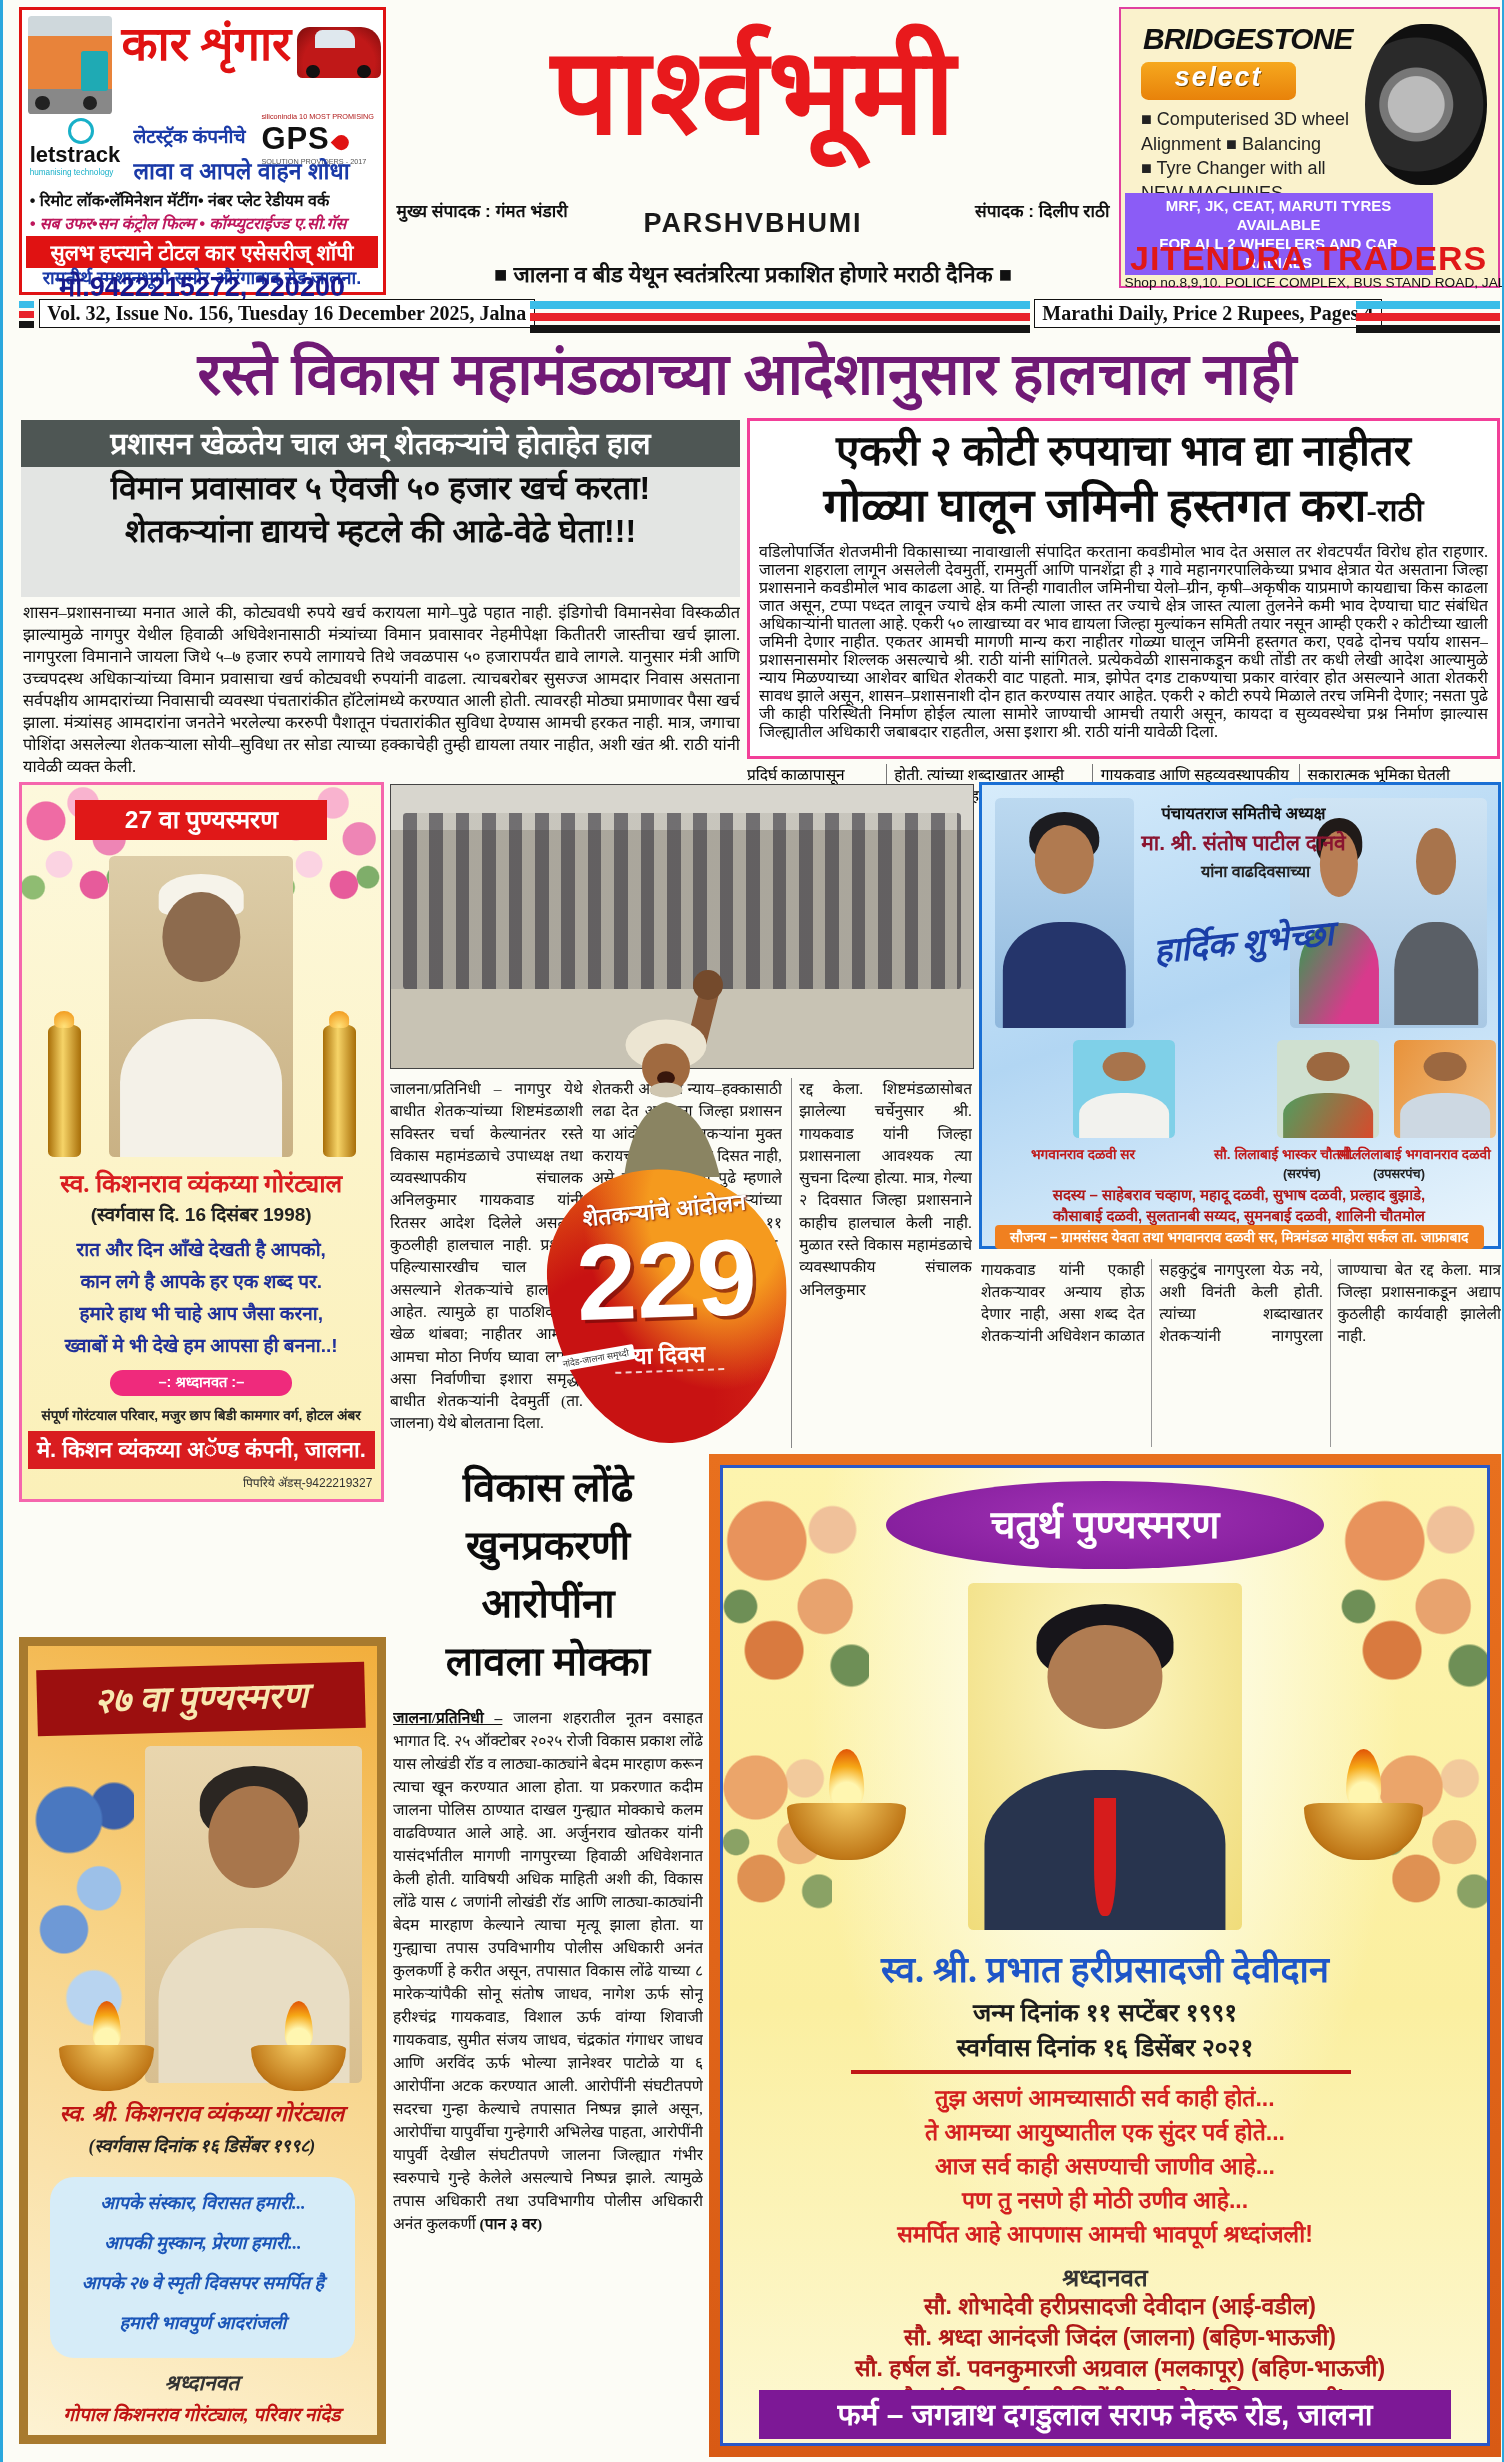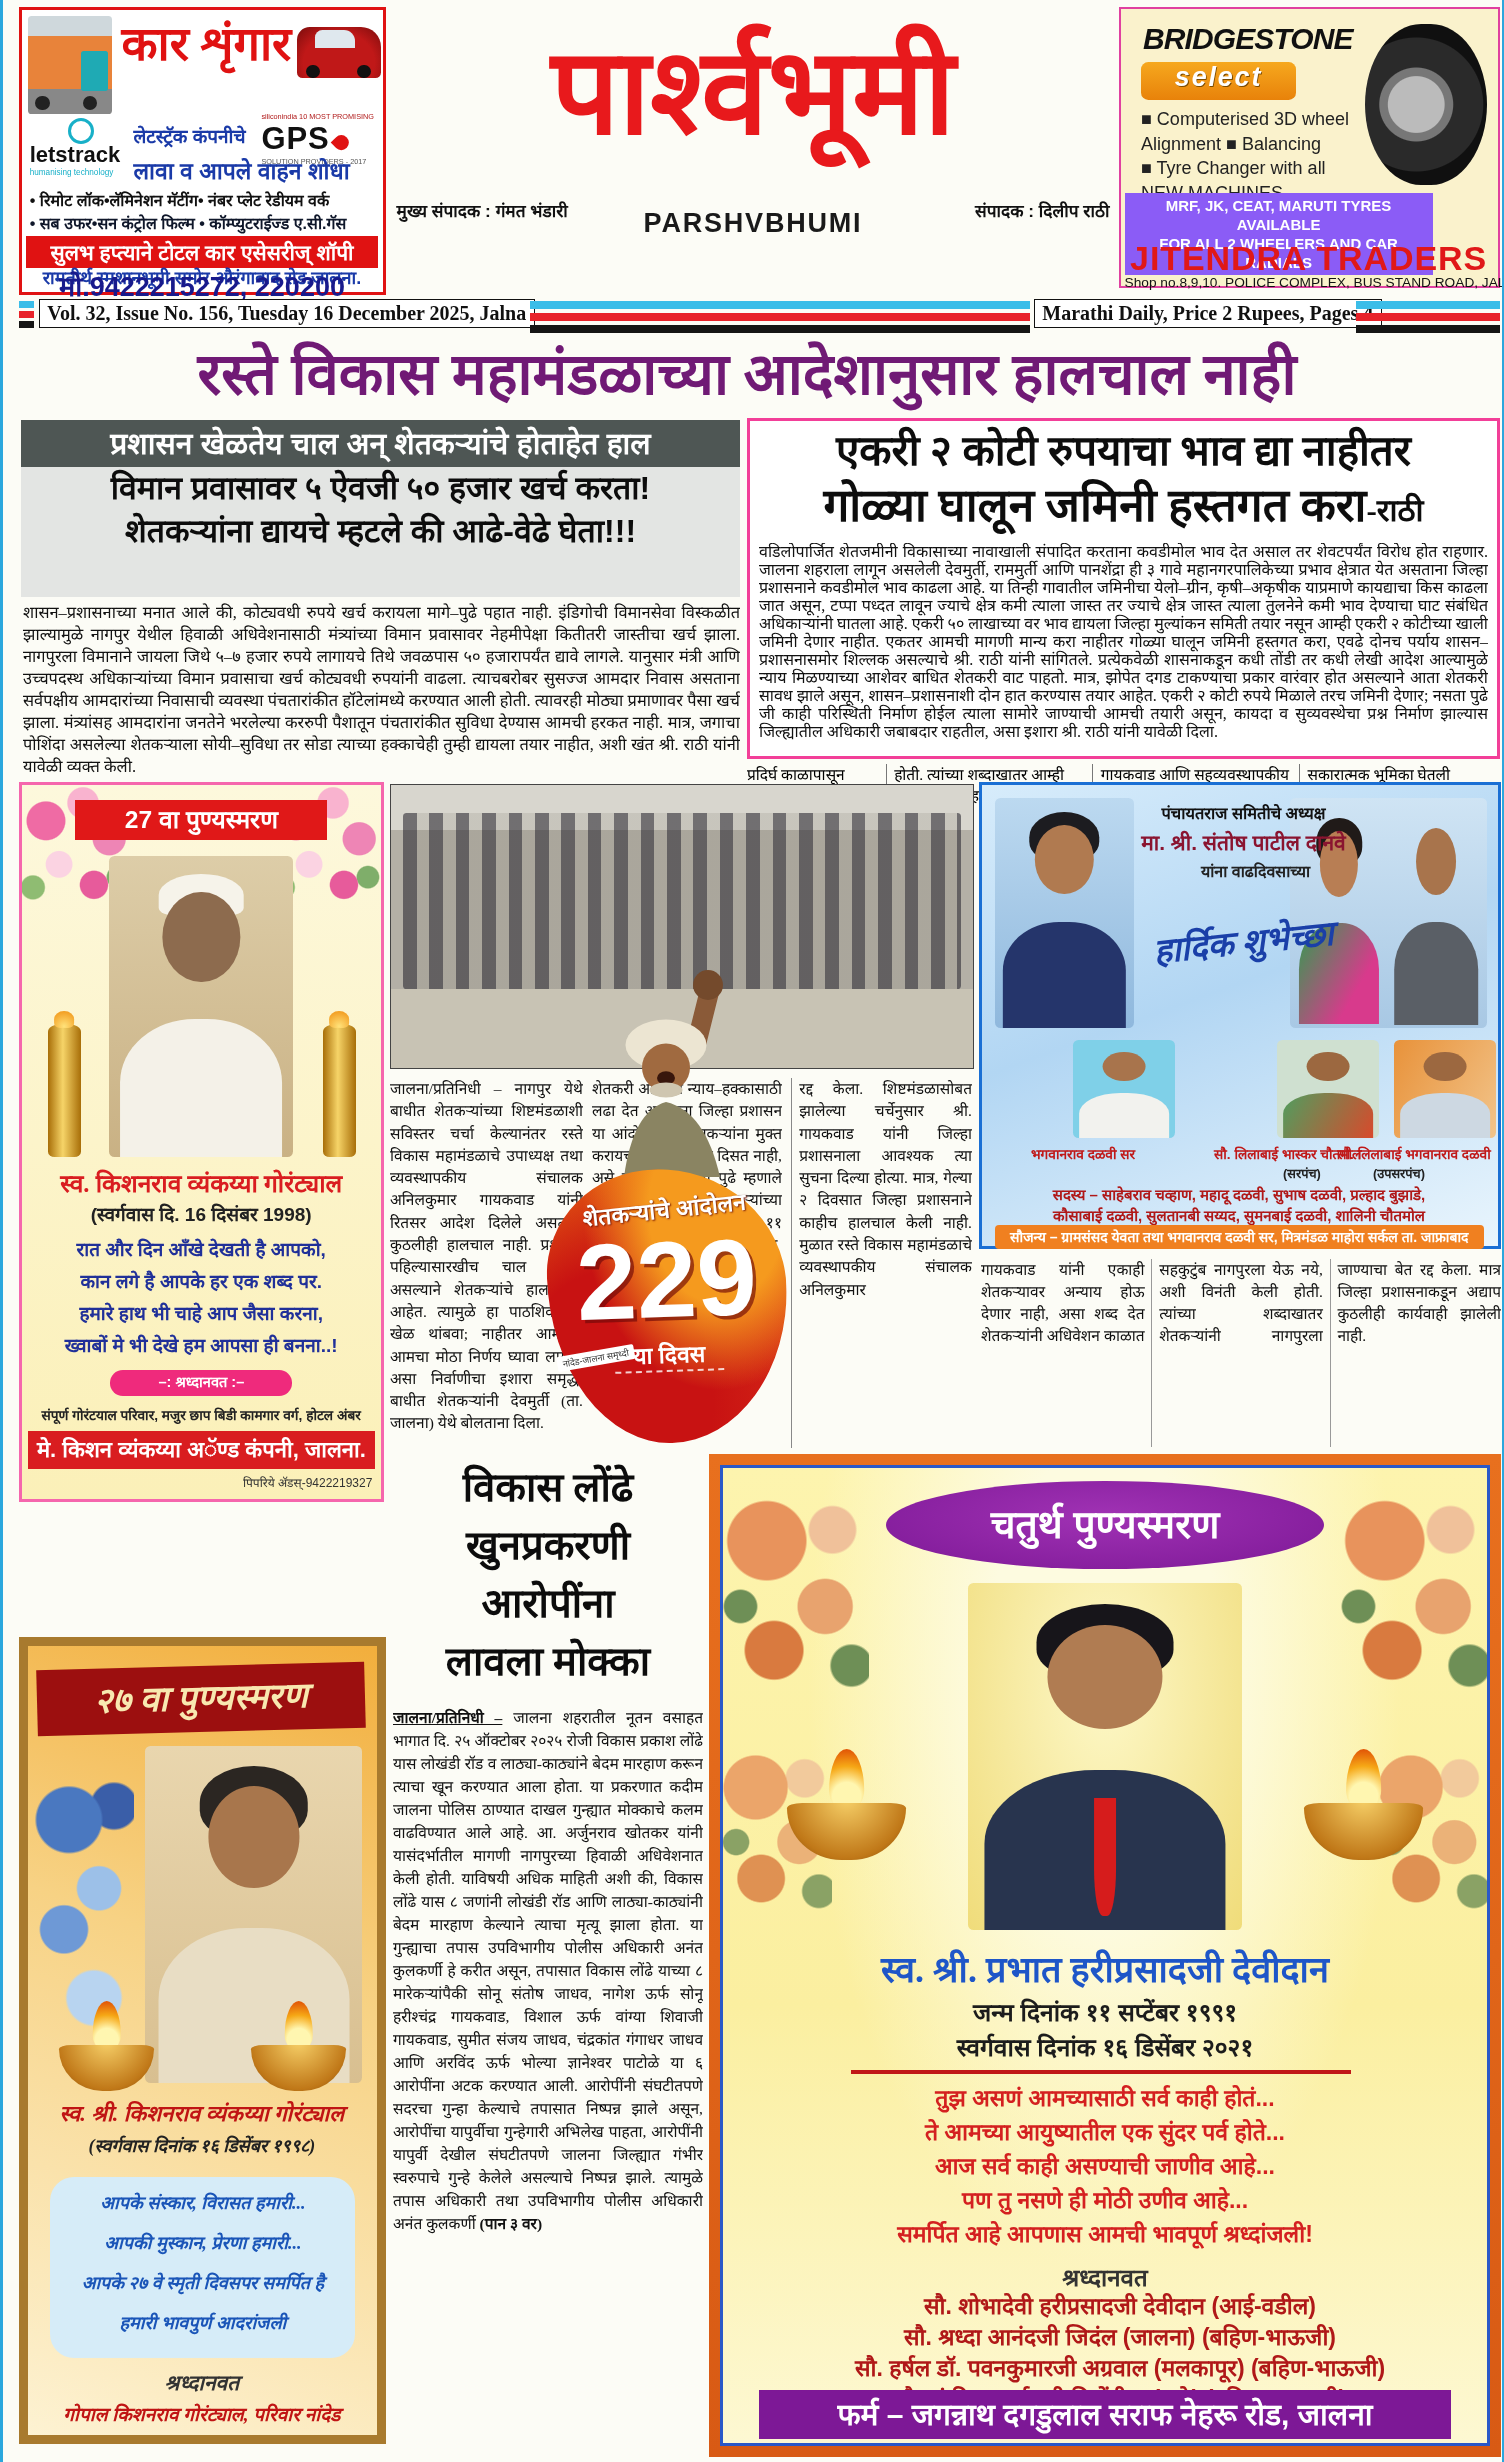--- a/index.html
+++ b/index.html
@@ -89,31 +89,32 @@
     </div>
     <div class="abs b" style="left:111px;top:113px;width:128px;font-size:19px;color:#1a3aa8;">लेटस्ट्रॅक कंपनीचे</div>
     <div class="abs" style="left:239px;top:102px;width:119px;">
       <div style="font-size:7.3px;color:#b01818;">siliconindia 10 MOST PROMISING</div>
       <span class="b" style="font-size:31px;color:#111;letter-spacing:0.9px;">GPS</span>
       <span style="display:inline-block;width:14.6px;height:14.6px;background:#e01212;border-radius:50% 50% 50% 0;transform:rotate(45deg);"></span>
       <div style="font-size:7.3px;color:#555;">SOLUTION PROVIDERS - 2017</div>
     </div>
     <div class="abs b" style="left:111px;top:144px;width:246px;font-size:23px;color:#1a3aa8;">लावा व आपले वाहन शोधा</div>
     <div class="abs b nowrap" style="left:7.3px;top:179px;width:354px;font-size:16px;color:#111;">• रिमोट लॉक•लॅमिनेशन मॅटींग• नंबर प्लेट रेडीयम वर्क</div>
-    <div class="abs b nowrap" style="left:7.3px;top:202px;width:354px;font-size:16px;color:#0f172a;">• सब उफर•सन कंट्रोल फिल्म • कॉम्प्युटराईज्ड ए.सी.गॅस</div>
+    <div class="abs b nowrap" style="left:7.3px;top:202px;width:354px;font-size:16px;color:#be185d;font-style:italic;">• सब उफर•सन कंट्रोल फिल्म • कॉम्प्युटराईज्ड ए.सी.गॅस</div>
     <div class="abs b ctr nowrap" style="left:3.6px;top:226px;width:352px;background:#e01212;color:#fff;font-size:21px;padding:1.8px 0;">सुलभ हप्त्याने टोटल कार एसेसरीज् शॉपी</div>
     <div class="abs b ctr nowrap" style="left:3.6px;top:255px;width:352px;font-size:18px;color:#1a3aa8;">रामतीर्थ स्मशानभूमी समोर औरंगाबाद रोड,जालना.</div>
     <div class="abs b ctr nowrap" style="left:3.6px;top:257px;width:352px;font-size:27px;color:#181a8c;top:257px;">मो.9422215272, 220200</div>
   </div>
 
   <div class="abs" style="left:390px;top:5.5px;width:720px;height:290px;">
     <div class="abs b ctr nowrap" style="left:0;top:0px;width:720px;font-size:120px;line-height:173px;color:#e8191c;font-family:'Liberation Serif',serif;">पार्श्वभूमी</div>
     <div class="abs b" style="left:3.6px;top:193px;font-size:17.3px;color:#111;">मुख्य संपादक : गंमत भंडारी</div>
     <div class="abs b ctr" style="left:223px;top:202px;width:274px;font-size:27px;letter-spacing:1.8px;color:#1a1a1a;">PARSHVBHUMI</div>
     <div class="abs b" style="right:3.6px;top:193px;font-size:17.3px;color:#111;">संपादक : दिलीप राठी</div>
+    <div class="abs b ctr nowrap" style="left:0;top:252px;width:720px;font-size:22px;color:#111;">■ जालना व बीड येथून स्वतंत्ररित्या प्रकाशित होणारे मराठी दैनिक ■</div>
   </div>
 
   <div class="abs" style="left:1116px;top:7.3px;width:381px;height:281px;border:2.7px solid #e040a0;background:#faf2cc;box-sizing:border-box;">
     <div class="abs b" style="left:22px;top:12.8px;font-size:30px;font-style:italic;color:#111;letter-spacing:-0.9px;">BRIDGESTONE</div>
     <div class="abs ctr" style="left:20px;top:53px;width:155px;height:38px;background:linear-gradient(180deg,#f6a81e,#e8820a);border-radius:7.3px;">
       <span class="b" style="font-size:27px;font-style:italic;color:#fff;text-shadow:0.9px 0.9px 0 #7a4a00;letter-spacing:1.8px;">select</span>
     </div>
     <div class="abs" style="left:244px;top:14.6px;width:122px;height:161px;border-radius:46%/50%;background:radial-gradient(circle at 42% 50%,#bbb 0 26%,#777 27% 34%,#2a2a2a 35% 62%,#101010 63% 100%);"></div>
     <div class="abs" style="left:20px;top:98px;width:219px;font-size:18px;color:#222;line-height:24.6px;">
       <div>■ Computerised 3D wheel</div>

